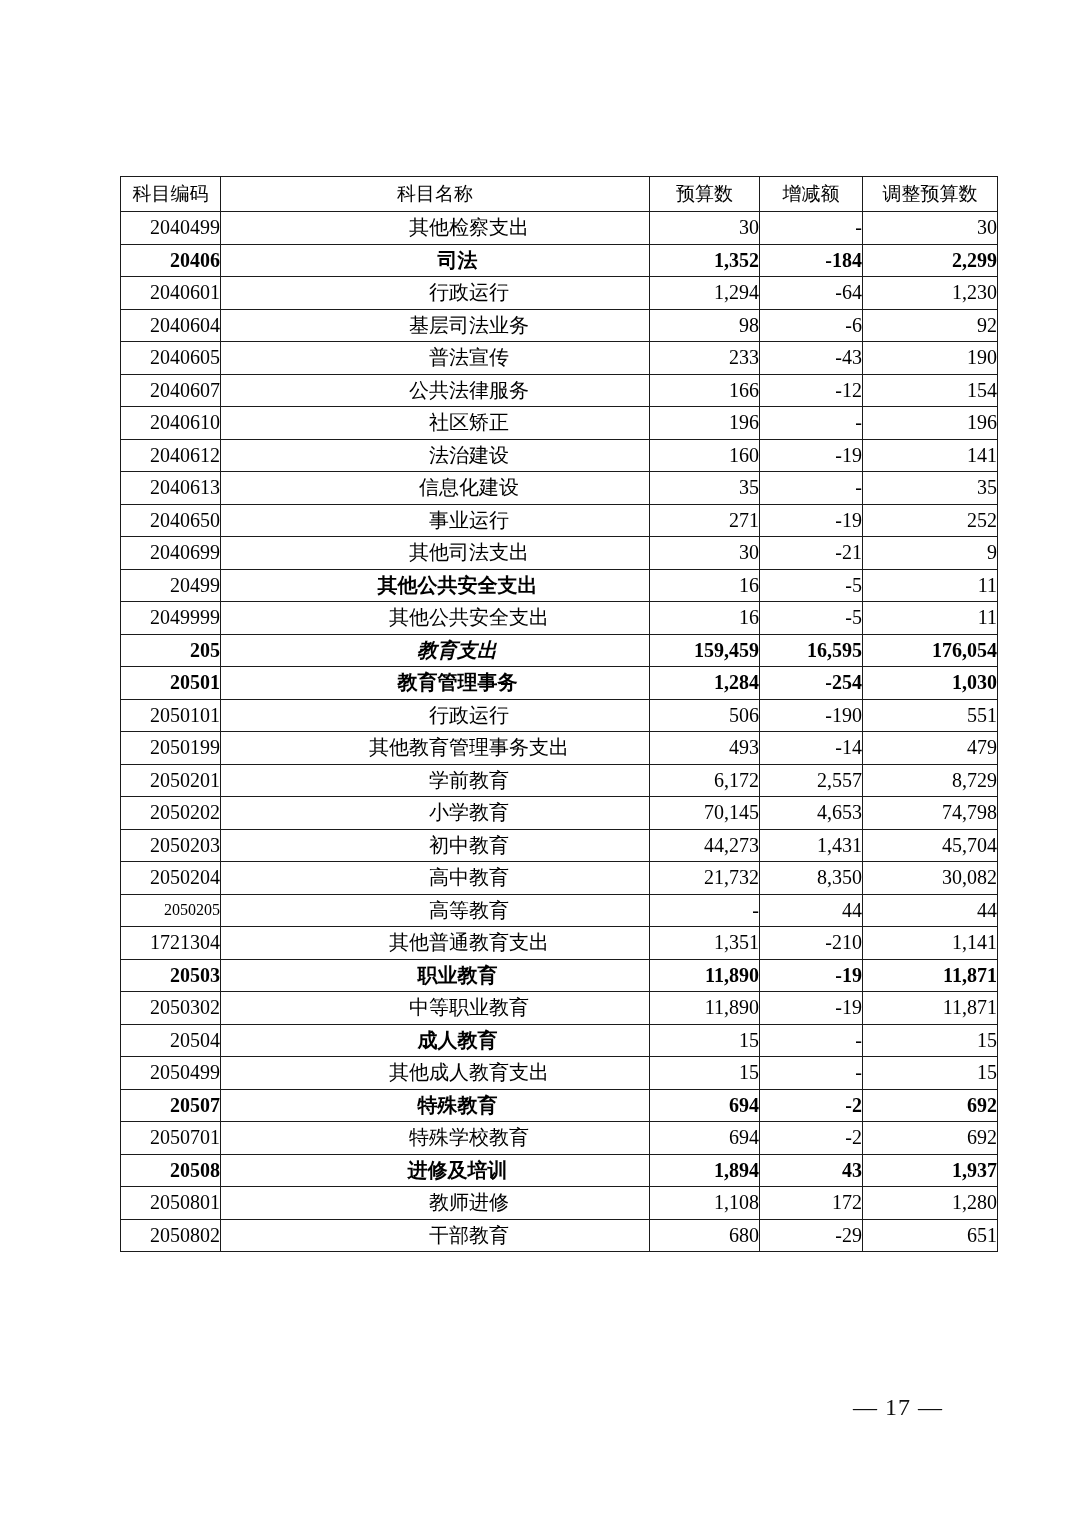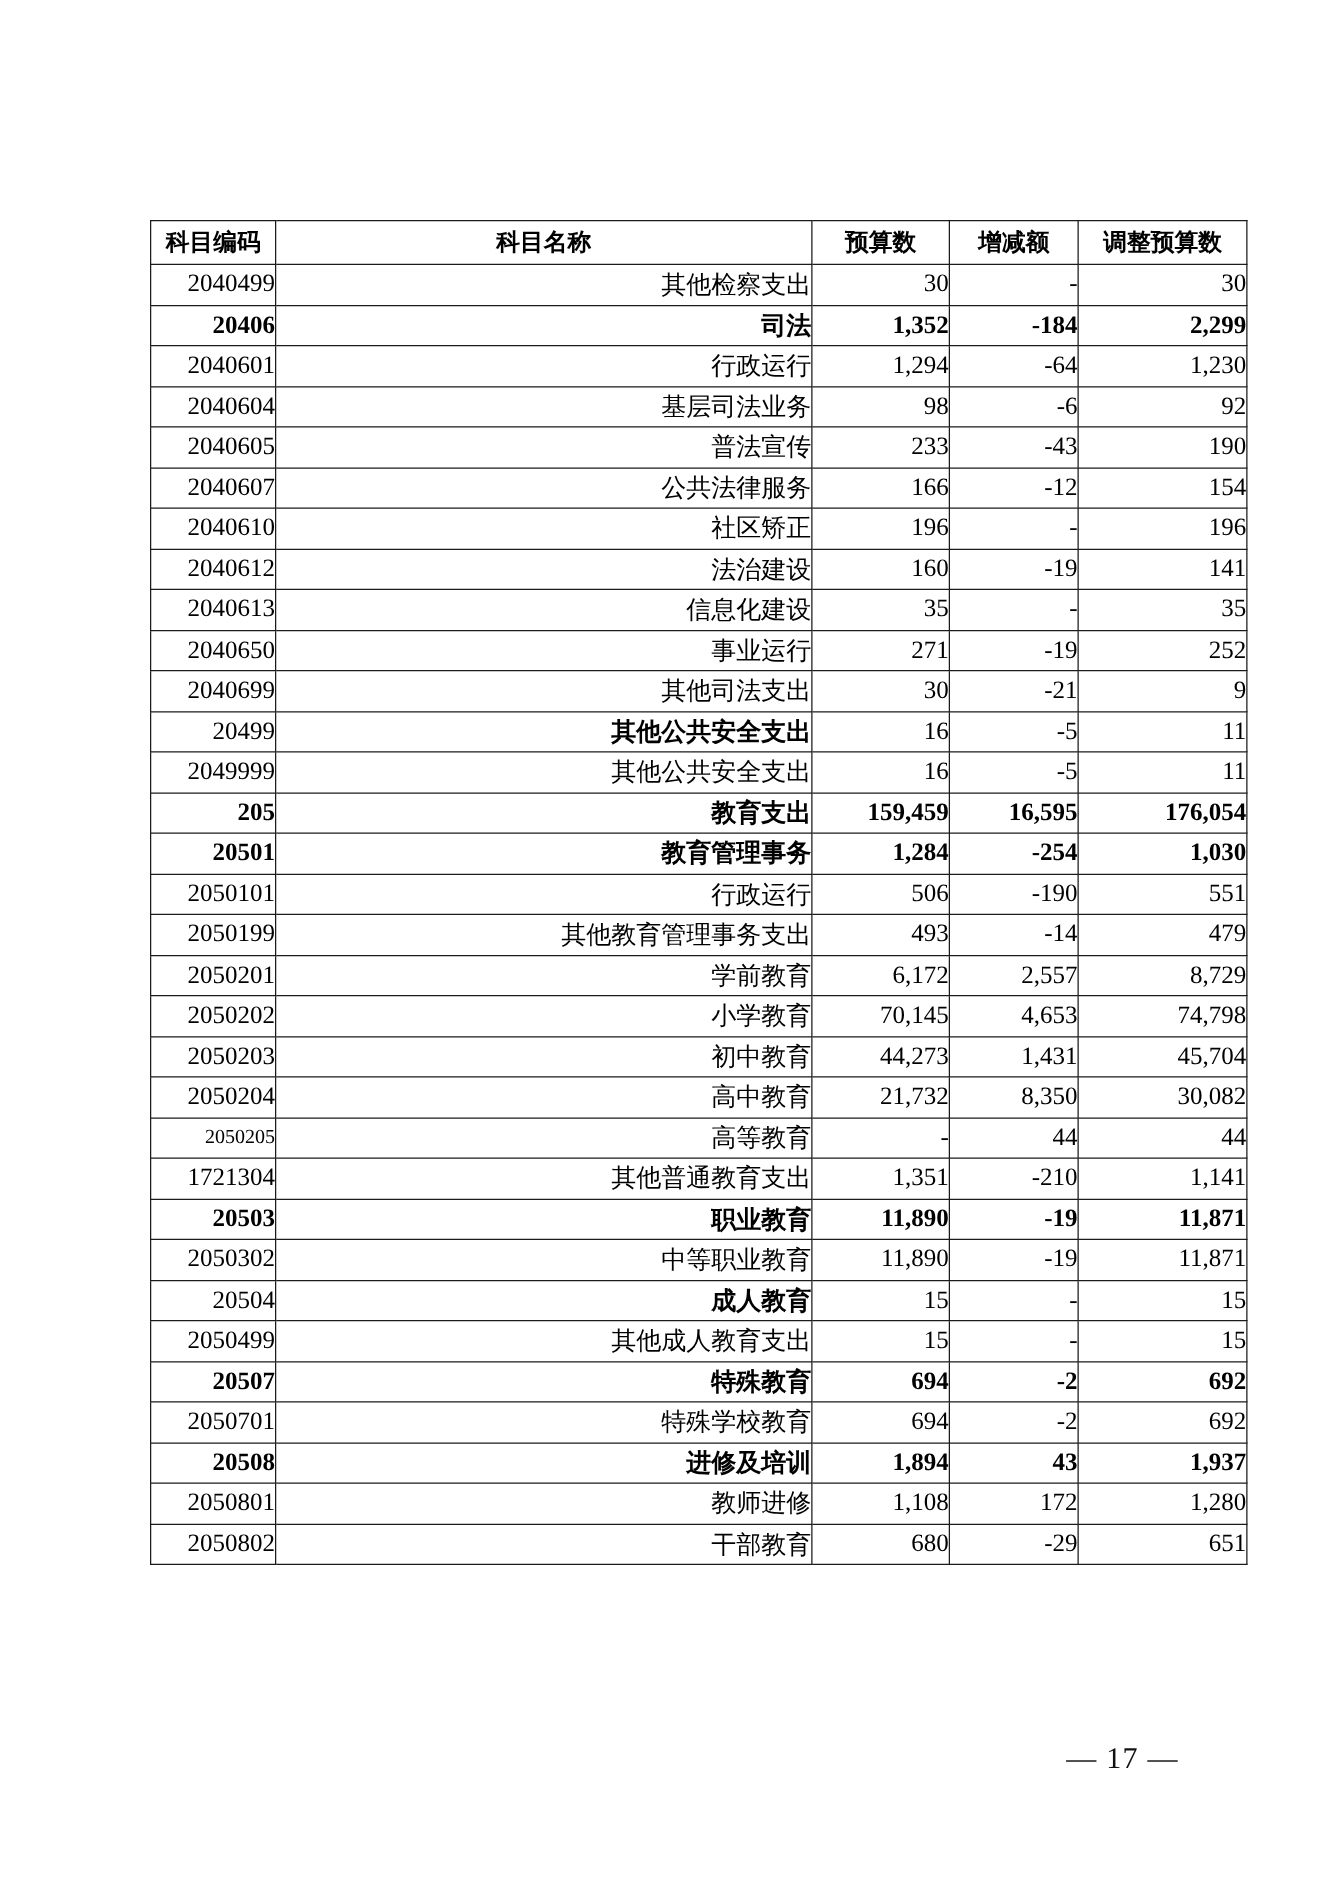--- a/index.html
+++ b/index.html
@@ -29,41 +29,41 @@
     border: 1.6px solid #1b1b1b;
     padding: 0;
     overflow: hidden;
     white-space: nowrap;
     vertical-align: middle;
     background: #ffffff;
   }
   table.budget thead th {
     height: 34px;
     font-size: 19px;
-    font-weight: bold;
+    font-weight: normal;
     text-align: center;
   }
   table.budget tbody td {
     height: 31.5px;
     font-size: 20px;
     font-weight: normal;
   }
   td.code {
     text-align: right;
     padding-right: 11px;
   }
   td.code.small {
     font-size: 16px;
     text-align: right;
   }
   td.name {
     font-size: 19px;
-    text-align: right;
-  }
-  td.name.lvl1 { padding-left: 44px; }
+    text-align: center;
+  }
+  td.name.lvl1 { padding-left: 44px; font-style: italic; }
   td.name.lvl2 { padding-left: 45px; }
   td.name.lvl3 { padding-left: 68px; }
   td.num {
     text-align: right;
     padding-right: 13px;
   }
   .bold {
     font-weight: bold !important;
   }
   .page-number {

